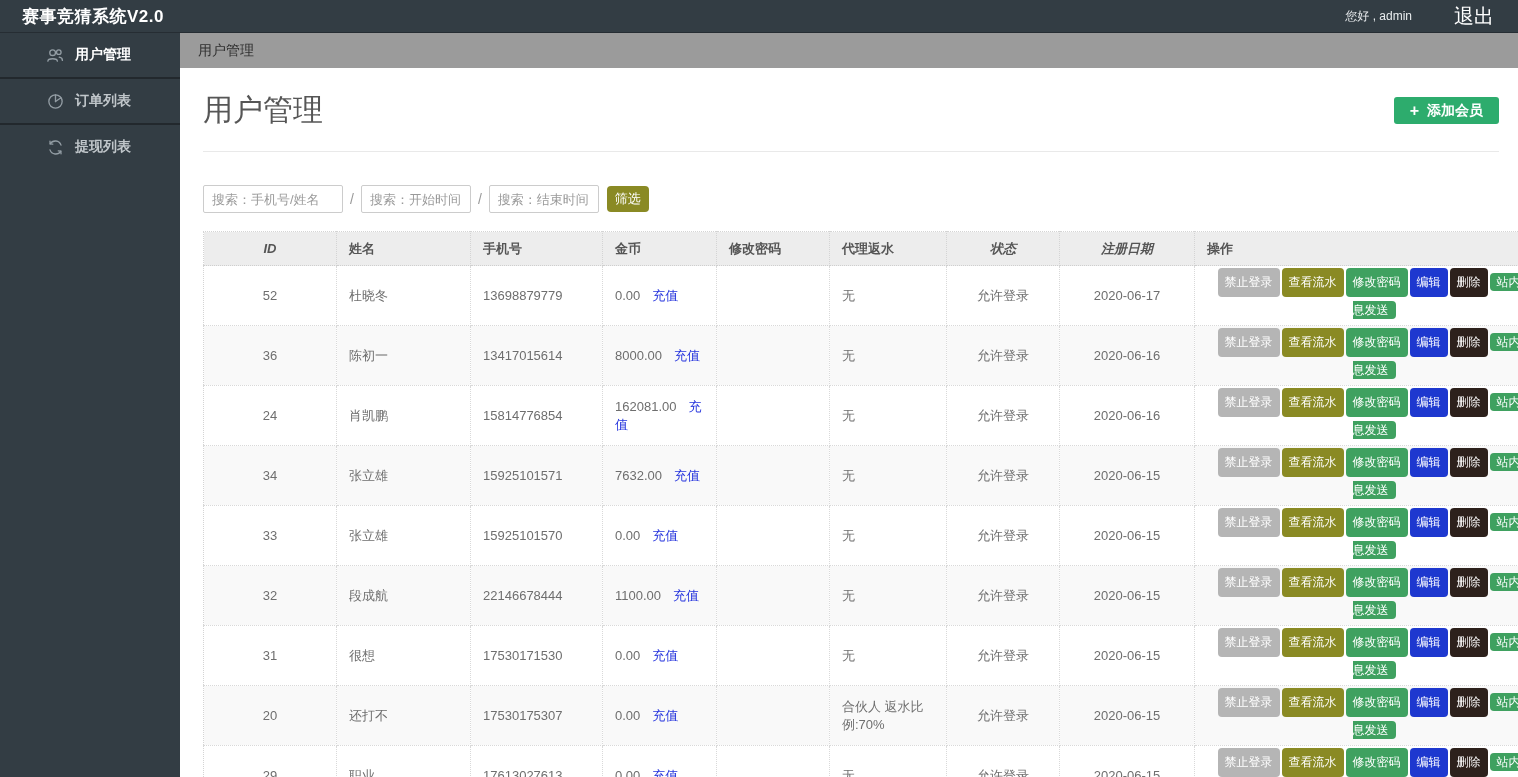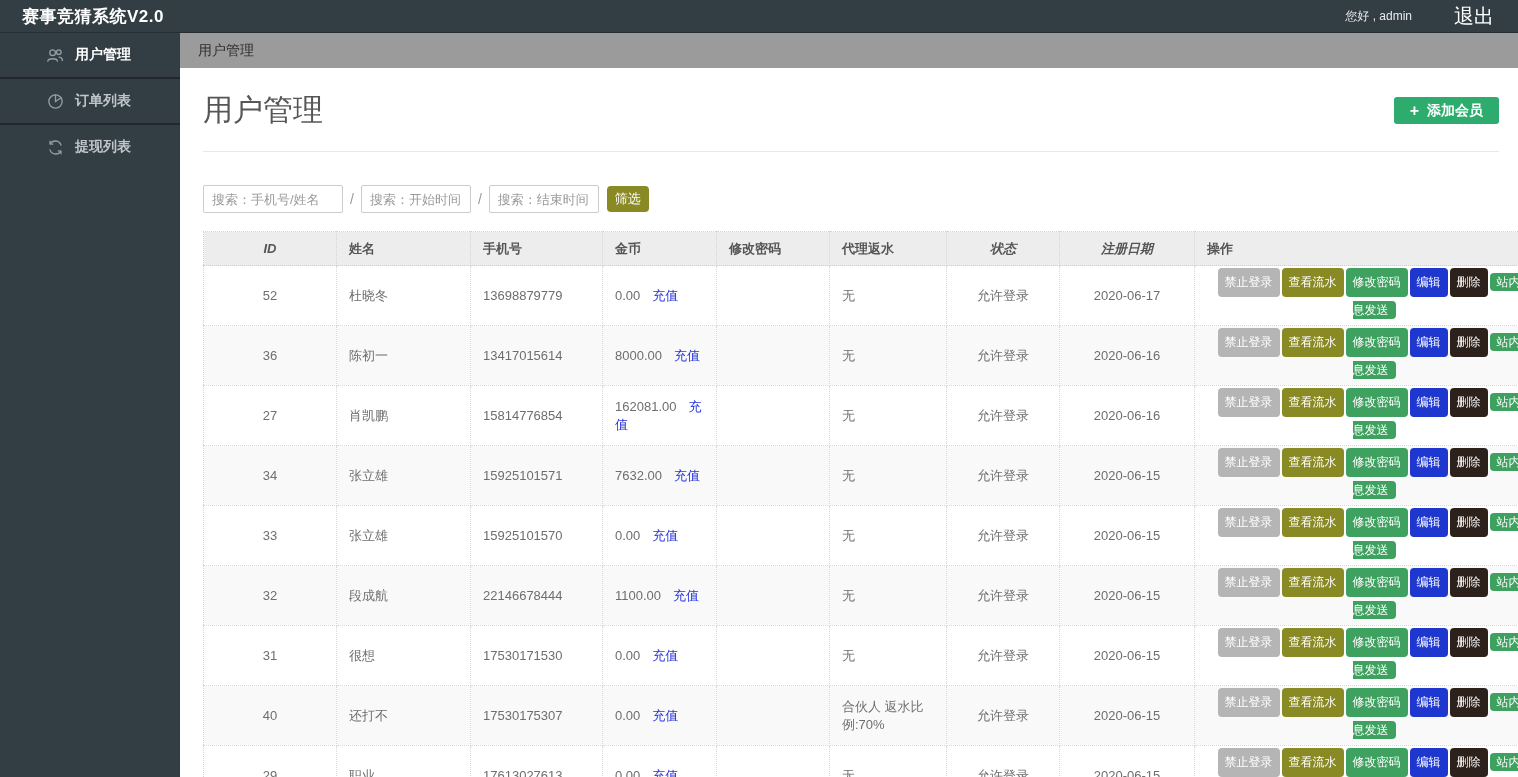--- a/index.html
+++ b/index.html
@@ -197,21 +197,21 @@
     <td></td>
     <td>无</td>
     <td>允许登录</td>
     <td>2020-06-16</td>
     <td class="ops-cell">
       <div class="ops"><a class="btn-gray">禁止登录</a><a class="btn-olive">查看流水</a><a class="btn-green">修改密码</a><a class="btn-blue">编辑</a><a class="btn-dark">删除</a><a class="btn-green">站内消息发送</a></div>
     </td>
   </tr>
 
   <tr>
-    <td>27</td>
+    <td>24</td>
     <td>肖凯鹏</td>
     <td>15814776854</td>
     <td>
       <span>162081.00</span><a class="recharge">充值</a>
     </td>
     <td></td>
     <td>无</td>
     <td>允许登录</td>
     <td>2020-06-16</td>
     <td class="ops-cell">
@@ -277,21 +277,21 @@
     <td></td>
     <td>无</td>
     <td>允许登录</td>
     <td>2020-06-15</td>
     <td class="ops-cell">
       <div class="ops"><a class="btn-gray">禁止登录</a><a class="btn-olive">查看流水</a><a class="btn-green">修改密码</a><a class="btn-blue">编辑</a><a class="btn-dark">删除</a><a class="btn-green">站内消息发送</a></div>
     </td>
   </tr>
 
   <tr>
-    <td>40</td>
+    <td>20</td>
     <td>还打不</td>
     <td>17530175307</td>
     <td>
       <span>0.00</span><a class="recharge">充值</a>
     </td>
     <td></td>
     <td>合伙人 返水比例:70%</td>
     <td>允许登录</td>
     <td>2020-06-15</td>
     <td class="ops-cell">

